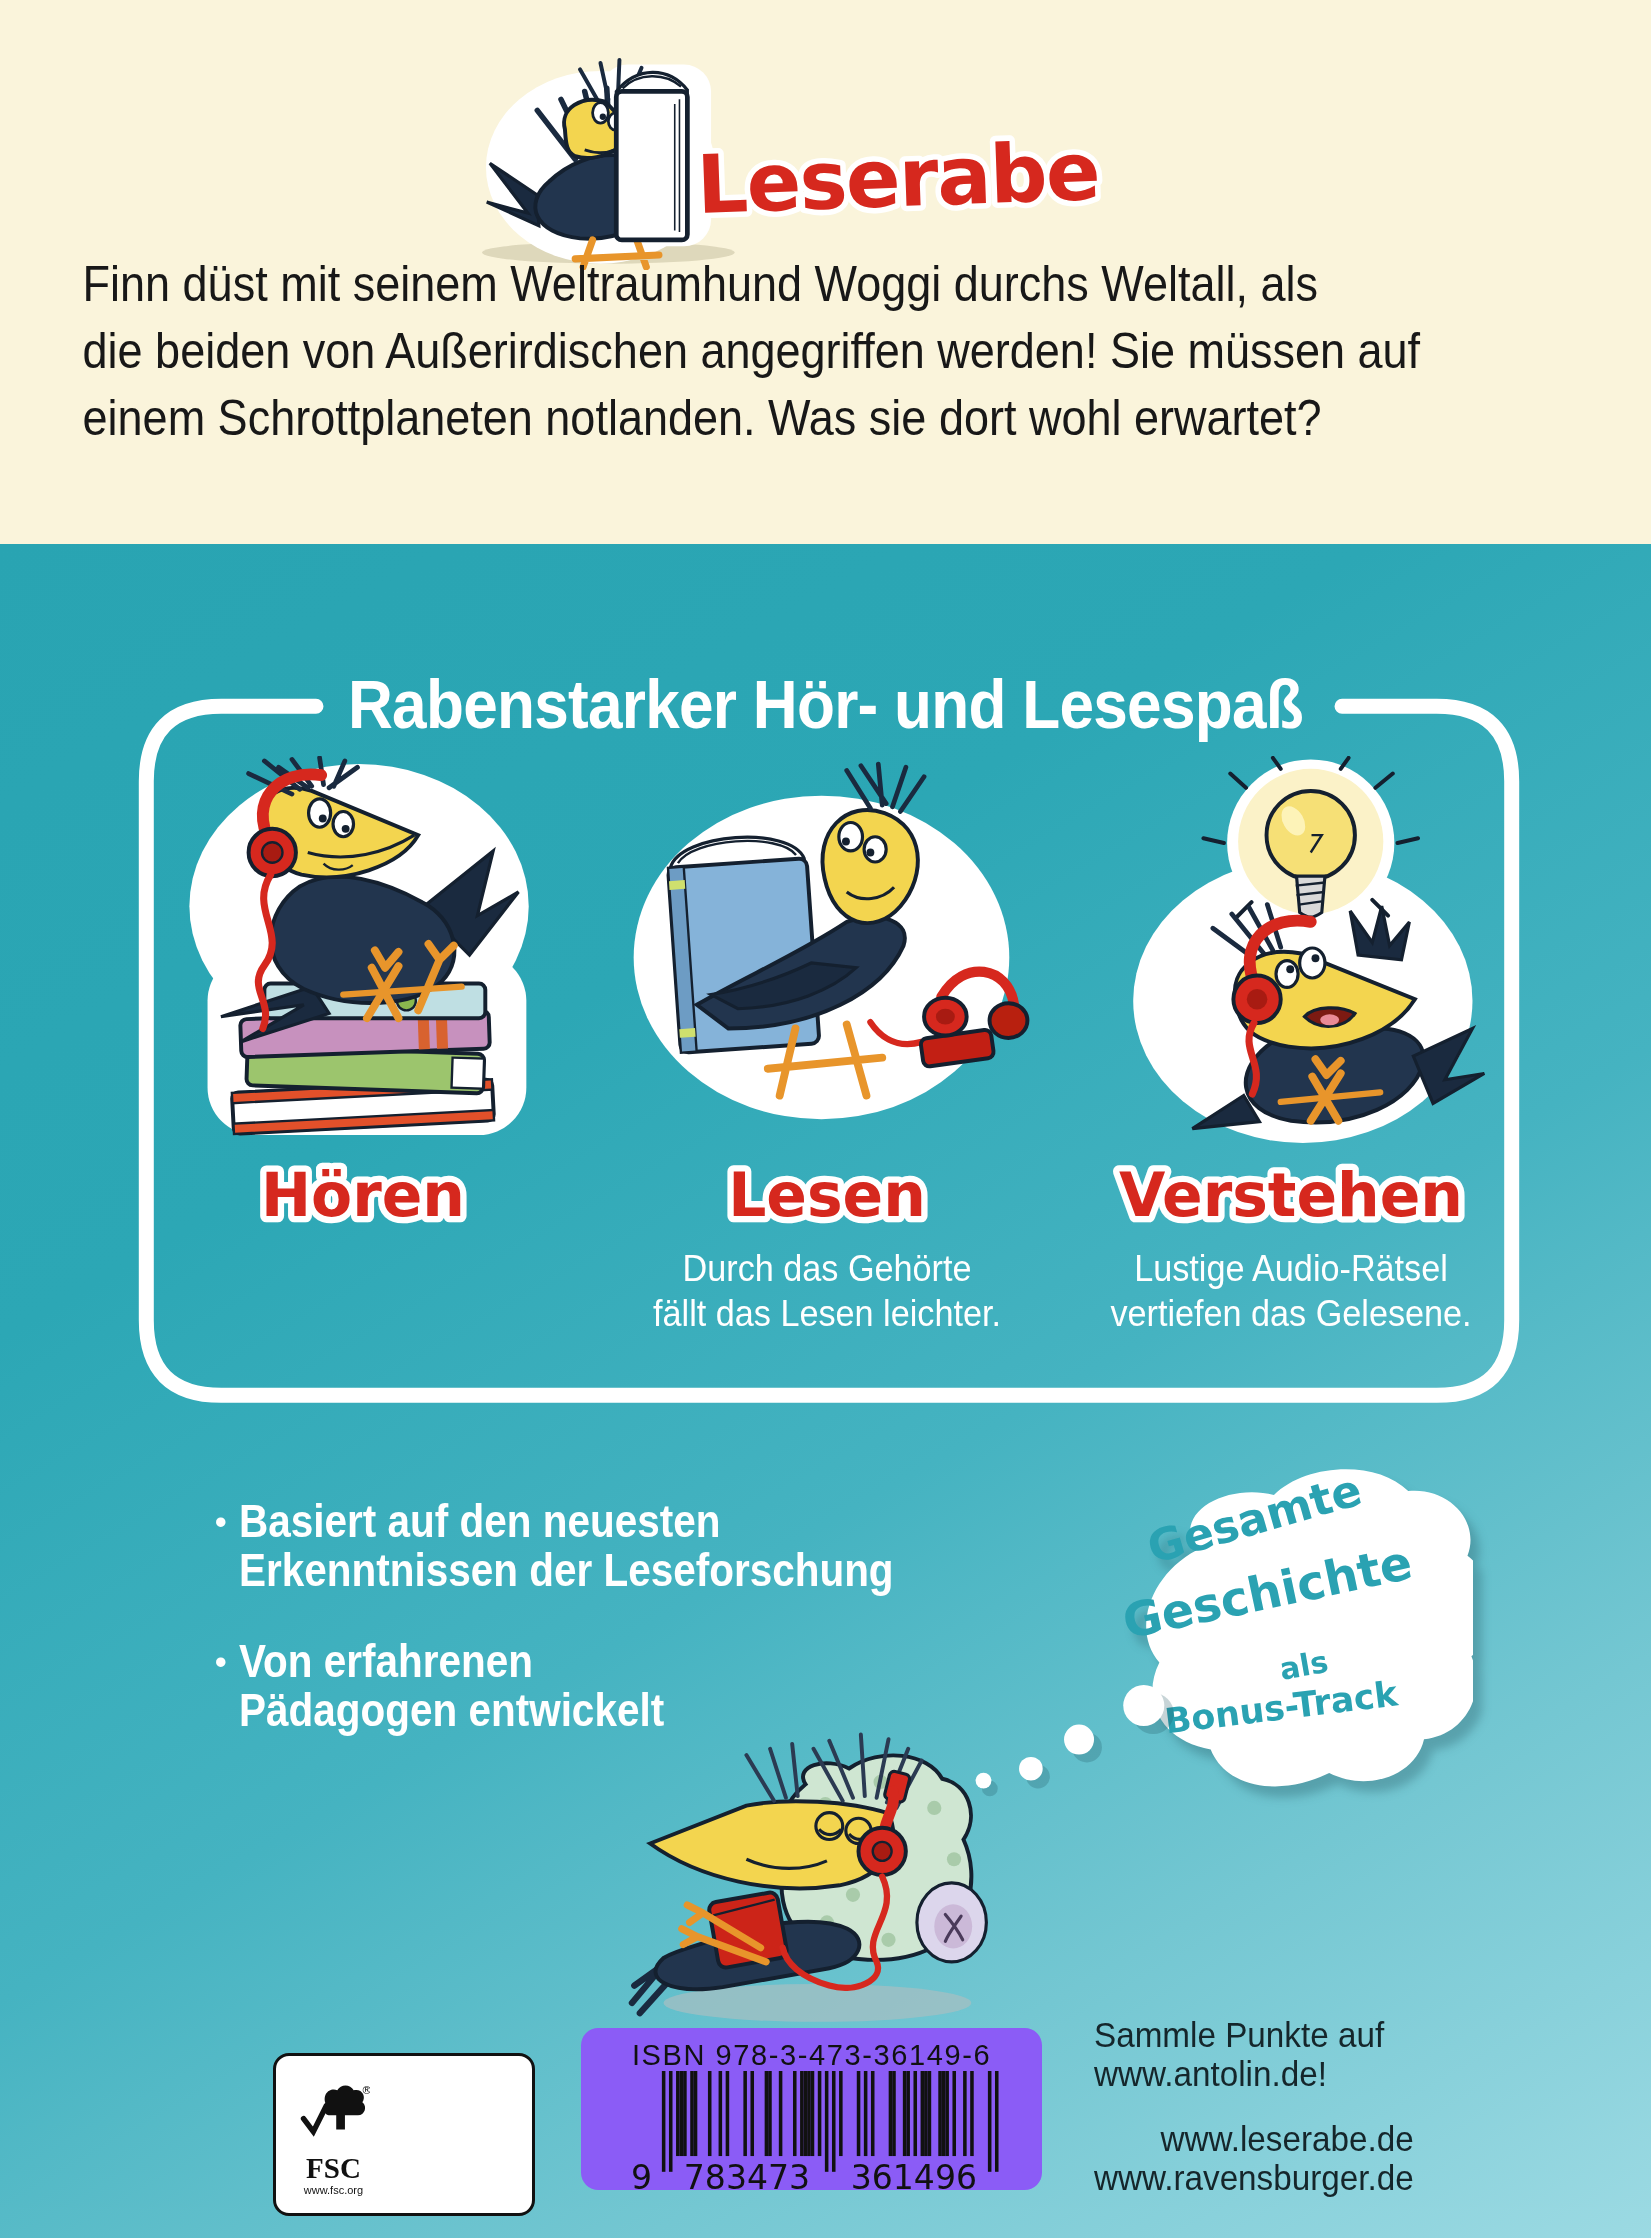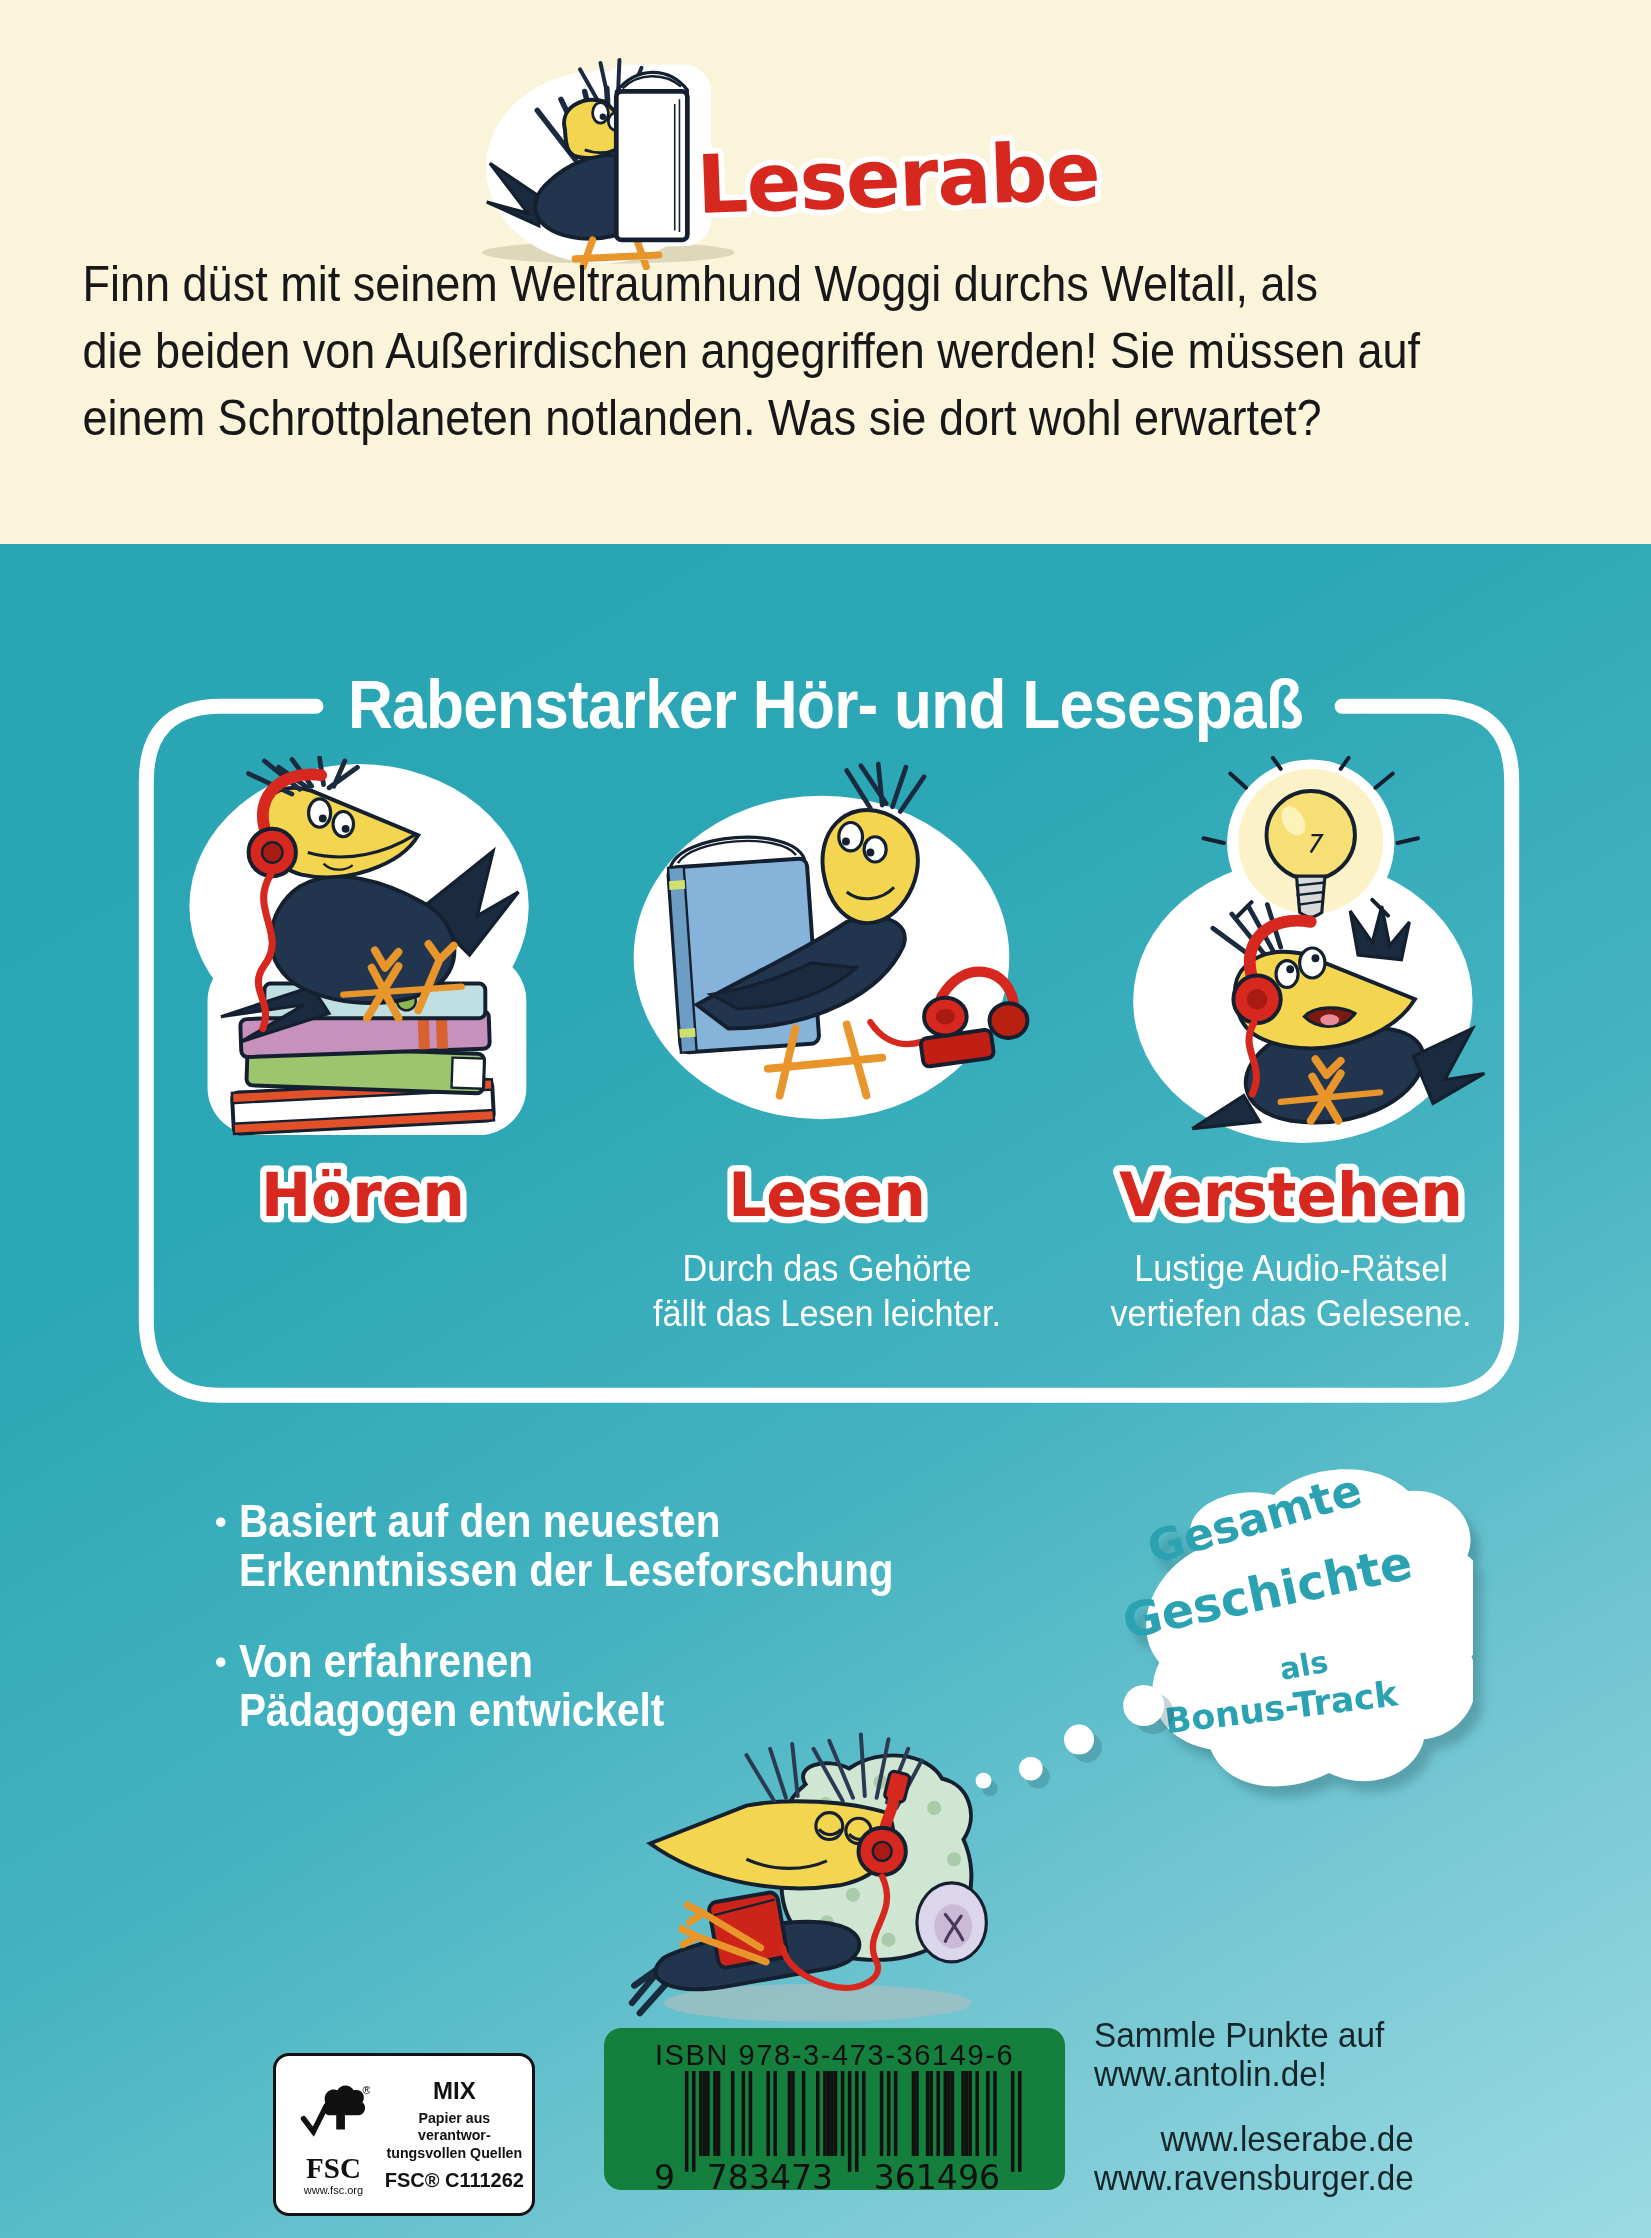--- a/index.html
+++ b/index.html
@@ -26,21 +26,21 @@
   
   .fsc-box{left:273px;top:2053px;width:262px;height:163px;background:#fff;border:3.2px solid #111;
            border-radius:16px;box-sizing:border-box;display:flex;align-items:center;color:#111;}
   .fsc-left{width:99px;text-align:center;padding-left:8px;}
   .fsc-acronym{font-family:"Liberation Serif",serif;font-weight:bold;font-size:29px;line-height:32px;}
   .fsc-url{font-size:11px;}
   .fsc-right{flex:1;text-align:center;padding-right:6.3px;}
   .fsc-mix{font-size:24px;font-weight:bold;margin-bottom:4.7px;}
   .fsc-desc{font-size:14.2px;line-height:17.4px;font-weight:bold;}
   .fsc-code{font-size:20px;font-weight:bold;margin-top:6.3px;}
-  .isbn-box{left:604px;top:2028px;width:461px;height:162px;background:#15803d;border-radius:17.4px;}
+  .isbn-box{left:581px;top:2028px;width:461px;height:162px;background:#8b5cf6;border-radius:17.4px;}
   .isbn-label{position:absolute;left:0;top:11px;width:461px;text-align:center;font-size:29px;letter-spacing:1.6px;color:#111;white-space:nowrap;}
   .footer-text{color:#15262b;}
   .footer-text .line{font-size:35px;line-height:39px;transform:scaleX(.95);transform-origin:left center;white-space:nowrap;}
   .outline{stroke:#14202f;}
   svg text{font-family:"DejaVu Sans",sans-serif;}
 </style>
 </head>
 <body>
 
 <div class="page">
@@ -290,28 +290,20 @@
 
   <div class="abs fsc-box">
     <div class="fsc-left">
       <svg width="73" height="76" viewBox="0 0 134 100">
         <path d="M12,64 L30,88 L54,40" stroke="#111" stroke-width="10" fill="none" stroke-linecap="round"></path>
         <path d="M54,40 C44,20 60,6 74,12 C80,0 98,0 104,12 C118,8 128,22 120,34 C130,42 124,58 112,58 L88,58 L88,84 L72,84 L72,58 L58,58 C50,56 48,48 54,40 Z" fill="#111"></path>
         <text x="118" y="18" font-size="20" fill="#111">®</text>
       </svg>
       <div class="fsc-acronym">FSC</div>
       <div class="fsc-url">www.fsc.org</div>
-    </div>
-    <div class="fsc-right">
-      <div class="fsc-mix">MIX</div>
-      <div class="fsc-desc">
-        <div>Papier aus verantwor-</div>
-        <div>tungsvollen Quellen</div>
-      </div>
-      <div class="fsc-code">FSC® C111262</div>
     </div>
   </div>
 
   <div class="abs isbn-box">
     <div class="isbn-label">ISBN 978-3-473-36149-6</div>
     <svg class="abs" style="left:25px;top:43px;" width="411" height="126" viewBox="0 0 520 160">
       <g id="bars" fill="#111">
           <rect x="70" y="0" width="4.5" height="128"></rect>
           <rect x="79" y="0" width="4.5" height="128"></rect>
           <rect x="88" y="0" width="4.5" height="108"></rect>

